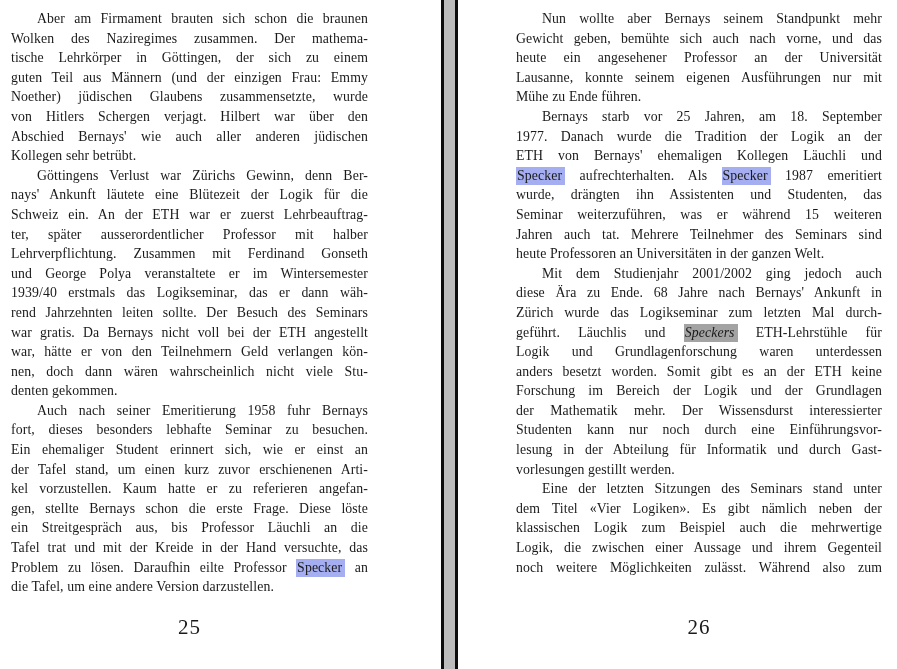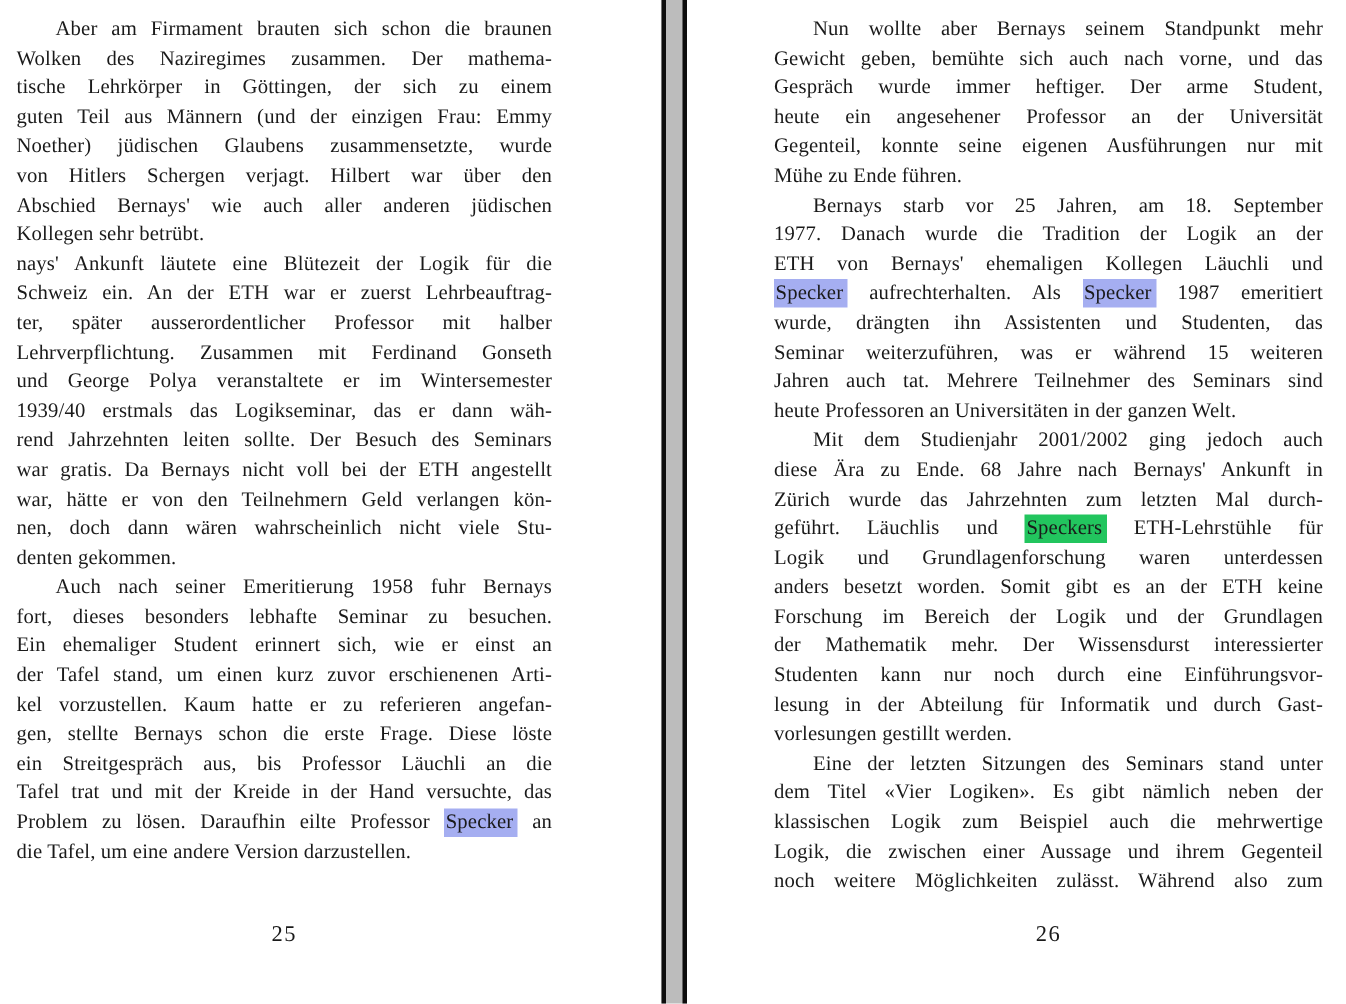--- a/index.html
+++ b/index.html
@@ -23,40 +23,41 @@
   #page-right .text-block { left:58px; width:366px; }
   .line {
     height:19.6px; overflow:hidden;
     text-align:justify; text-align-last:justify;
   }
   .line.first { text-indent:26px; }
   .line.last  { text-align-last:left; }
   .hl { padding:1px 3px 14px 1px; }
   .page-number {
     position:absolute; top:615px; text-align:center;
-    font-size:15px; letter-spacing:1px;
+    font-size:21px; letter-spacing:1px;
   }
   #page-left  .page-number { left:11px; width:357px; }
   #page-right .page-number { left:58px; width:366px; }
 </style>
 </head>
 <body>
 
 <div>
 
   <div id="page-left" class="page">
     <div class="text-block">
         <div class="line first"><span>Aber am Firmament brauten sich schon die braunen</span></div>
         <div class="line"><span>Wolken des Naziregimes zusammen. Der mathema-</span></div>
         <div class="line"><span>tische Lehrkörper in Göttingen, der sich zu einem</span></div>
         <div class="line"><span>guten Teil aus Männern (und der einzigen Frau: Emmy</span></div>
         <div class="line"><span>Noether) jüdischen Glaubens zusammensetzte, wurde</span></div>
         <div class="line"><span>von Hitlers Schergen verjagt. Hilbert war über den</span></div>
         <div class="line"><span>Abschied Bernays' wie auch aller anderen jüdischen</span></div>
         <div class="line last"><span>Kollegen sehr betrübt.</span></div>
+        <div class="line first"><span>Göttingens Verlust war Zürichs Gewinn, denn Ber-</span></div>
         <div class="line"><span>nays' Ankunft läutete eine Blütezeit der Logik für die</span></div>
         <div class="line"><span>Schweiz ein. An der ETH war er zuerst Lehrbeauftrag-</span></div>
         <div class="line"><span>ter, später ausserordentlicher Professor mit halber</span></div>
         <div class="line"><span>Lehrverpflichtung. Zusammen mit Ferdinand Gonseth</span></div>
         <div class="line"><span>und George Polya veranstaltete er im Wintersemester</span></div>
         <div class="line"><span>1939/40 erstmals das Logikseminar, das er dann wäh-</span></div>
         <div class="line"><span>rend Jahrzehnten leiten sollte. Der Besuch des Seminars</span></div>
         <div class="line"><span>war gratis. Da Bernays nicht voll bei der ETH angestellt</span></div>
         <div class="line"><span>war, hätte er von den Teilnehmern Geld verlangen kön-</span></div>
         <div class="line"><span>nen, doch dann wären wahrscheinlich nicht viele Stu-</span></div>
@@ -74,36 +75,35 @@
       </div>
     <div class="page-number">25</div>
   </div>
 
   <div class="gutter"></div>
 
   <div id="page-right" class="page">
     <div class="text-block">
         <div class="line first"><span>Nun wollte aber Bernays seinem Standpunkt mehr</span></div>
         <div class="line"><span>Gewicht geben, bemühte sich auch nach vorne, und das</span></div>
-        <div class="line"><span>Gespräch wurde immer heftiger. Der arme Student,</span></div>
         <div class="line"><span>heute ein angesehener Professor an der Universität</span></div>
-        <div class="line"><span>Gegenteil, konnte seine eigenen Ausführungen nur mit</span></div>
+        <div class="line"><span>Lausanne, konnte seinem eigenen Ausführungen nur mit</span></div>
         <div class="line last"><span>Mühe zu Ende führen.</span></div>
         <div class="line first"><span>Bernays starb vor 25 Jahren, am 18. September</span></div>
         <div class="line"><span>1977. Danach wurde die Tradition der Logik an der</span></div>
         <div class="line"><span>ETH von Bernays' ehemaligen Kollegen Läuchli und</span></div>
         <div class="line"><span class="hl" style="background: rgb(165, 174, 241);">Specker</span><span> aufrechterhalten. Als </span><span class="hl" style="background: rgb(165, 174, 241);">Specker</span><span> 1987 emeritiert</span></div>
         <div class="line"><span>wurde, drängten ihn Assistenten und Studenten, das</span></div>
         <div class="line"><span>Seminar weiterzuführen, was er während 15 weiteren</span></div>
         <div class="line"><span>Jahren auch tat. Mehrere Teilnehmer des Seminars sind</span></div>
         <div class="line last"><span>heute Professoren an Universitäten in der ganzen Welt.</span></div>
         <div class="line first"><span>Mit dem Studienjahr 2001/2002 ging jedoch auch</span></div>
         <div class="line"><span>diese Ära zu Ende. 68 Jahre nach Bernays' Ankunft in</span></div>
-        <div class="line"><span>Zürich wurde das Jahrzehnten zum letzten Mal durch-</span></div>
-        <div class="line"><span>geführt. Läuchlis und </span><span class="hl" style="background: #22c55e;">Speckers</span><span> ETH-Lehrstühle für</span></div>
+        <div class="line"><span>Zürich wurde das Logikseminar zum letzten Mal durch-</span></div>
+        <div class="line"><span>geführt. Läuchlis und </span><span class="hl" style="background: #a3a3a3; font-style: italic;">Speckers</span><span> ETH-Lehrstühle für</span></div>
         <div class="line"><span>Logik und Grundlagenforschung waren unterdessen</span></div>
         <div class="line"><span>anders besetzt worden. Somit gibt es an der ETH keine</span></div>
         <div class="line"><span>Forschung im Bereich der Logik und der Grundlagen</span></div>
         <div class="line"><span>der Mathematik mehr. Der Wissensdurst interessierter</span></div>
         <div class="line"><span>Studenten kann nur noch durch eine Einführungsvor-</span></div>
         <div class="line"><span>lesung in der Abteilung für Informatik und durch Gast-</span></div>
         <div class="line last"><span>vorlesungen gestillt werden.</span></div>
         <div class="line first"><span>Eine der letzten Sitzungen des Seminars stand unter</span></div>
         <div class="line"><span>dem Titel «Vier Logiken». Es gibt nämlich neben der</span></div>
         <div class="line"><span>klassischen Logik zum Beispiel auch die mehrwertige</span></div>

